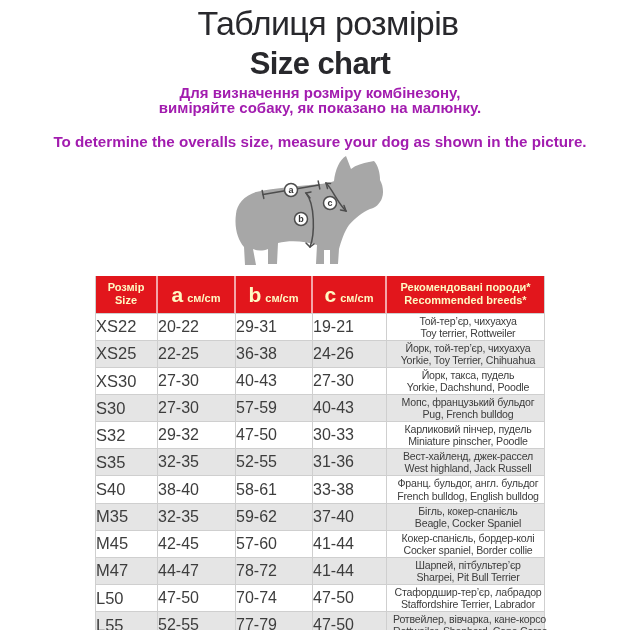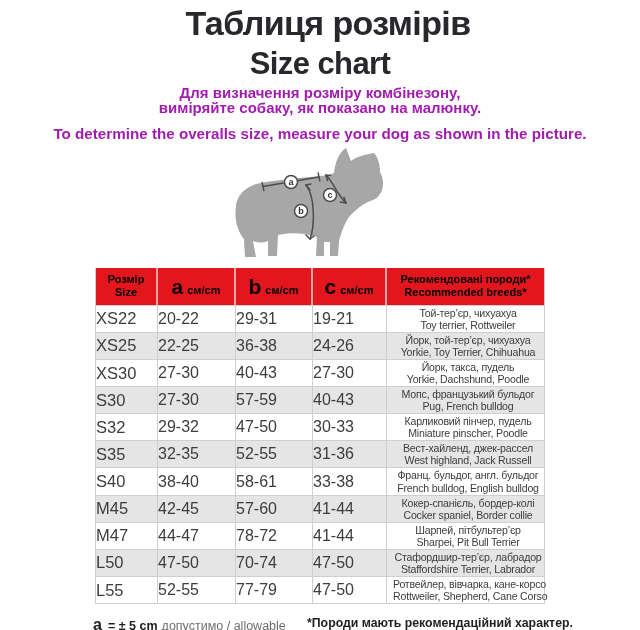--- a/index.html
+++ b/index.html
@@ -1,39 +1,39 @@
 <!DOCTYPE html>
 <html style="--accent-red: #e2161c; --row-alt: #e5e5e5; --dog-gray: #a7a7a7; --border: #cfcfcf; --text: #3d3d3d;"><head>
 <meta charset="utf-8">
 <style>
   html,body{margin:0;padding:0;background:#fff;}
   .page{
     position:relative;width:640px;height:630px;margin:0 auto;overflow:hidden;
     background:#fff;font-family:"Liberation Sans",sans-serif;color:#28282c;
   }
   
-  .title-uk{font-size:34px;font-weight:700;text-align:center;line-height:1.02;
+  .title-uk{font-size:34px;font-weight:400;text-align:center;line-height:1.02;
     margin:6px 0 0 0;letter-spacing:-0.6px;padding-left:16px;}
   .title-en{font-size:31px;font-weight:800;text-align:center;line-height:0.95;
     margin:8px;letter-spacing:-0.6px;}
   
   .intro{margin-top:8px;text-align:center;font-weight:700;color:#a21caf;}
   .intro .ln{font-size:15px;line-height:14.8px;}
-  .intro .ln-en{font-size:15.2px;line-height:15px;margin-top:10px;}
+  .intro .ln-en{font-size:15.2px;line-height:15px;margin-top:18px;}
   
   .dog-wrap{display:block;margin:3px auto 0;width:200px;height:121px;}
   .ann{stroke:#4d4d4d;stroke-width:1.5;fill:none;stroke-linecap:round;}
   .ann-circle{fill:#ffffff;stroke:#4d4d4d;stroke-width:1.5;}
   .ann-letter{font-size:9px;font-weight:700;fill:#333;text-anchor:middle;
     font-family:"Liberation Sans",sans-serif;}
   
   .size-table{width:448px;height:324px;margin:3px auto 0;table-layout:fixed;
     border-collapse:separate;border-spacing:0;border:1px solid var(--border,#cfcfcf);border-top:none;}
   .size-table th,.size-table td{box-sizing:border-box;padding:0;vertical-align:middle;}
-  thead th{background:var(--accent-red,#e2161c);color:#000000;font-weight:700;height:37px;text-align:center;}
+  thead th{background:var(--accent-red,#e2161c);color:#fef9c3;font-weight:700;height:37px;text-align:center;}
   thead th:not(:last-child){border-right:2px solid rgba(255,255,255,.62);}
   .hdr-two{font-size:11px;line-height:1.18;font-weight:700;}
   .letter-row{display:flex;align-items:baseline;justify-content:center;gap:4px;}
   .hdr-letter{font-size:21px;line-height:1;font-weight:700;}
   .hdr-unit{font-size:11px;font-weight:700;}
   tbody td{border-top:1px solid var(--border,#cfcfcf);
     color:var(--text,#3d3d3d);font-size:16px;}
   tbody td:not(:last-child){border-right:1px solid var(--border,#cfcfcf);}
   tbody td.c-size{font-size:16.5px;}
   tbody tr:nth-child(even){background:var(--row-alt,#e5e5e5);}
@@ -219,20 +219,30 @@
       <td class="c-size">S40</td>
       <td>38-40</td>
       <td>58-61</td>
       <td>33-38</td>
       <td class="breeds">
         <div>Франц. бульдог, англ. бульдог</div>
         <div>French bulldog, English bulldog</div>
       </td>
     </tr>
         <tr>
+      <td class="c-size">M35</td>
+      <td>32-35</td>
+      <td>59-62</td>
+      <td>37-40</td>
+      <td class="breeds">
+        <div>Бігль, кокер-спанієль</div>
+        <div>Beagle, Cocker Spaniel</div>
+      </td>
+    </tr>
+        <tr>
       <td class="c-size">M45</td>
       <td>42-45</td>
       <td>57-60</td>
       <td>41-44</td>
       <td class="breeds">
         <div>Кокер-спанієль, бордер-колі</div>
         <div>Cocker spaniel, Border collie</div>
       </td>
     </tr>
         <tr>

